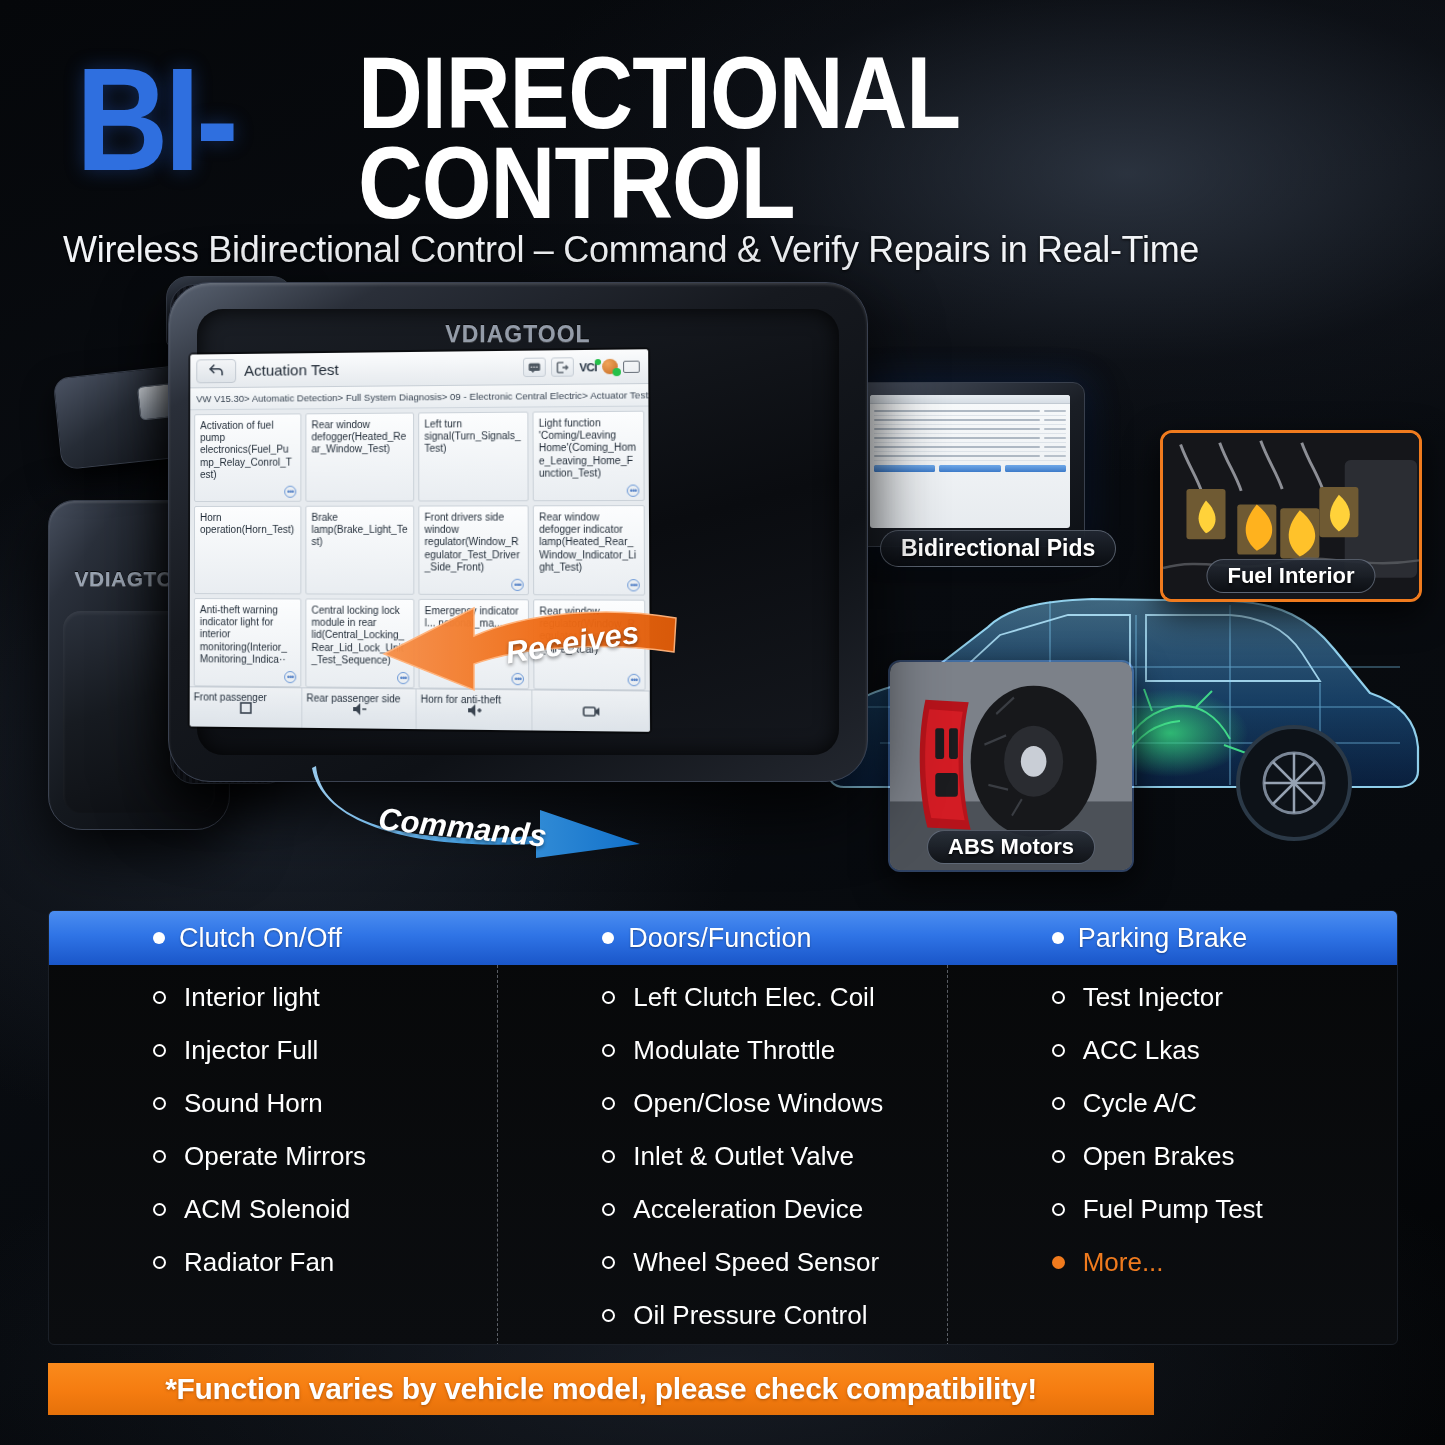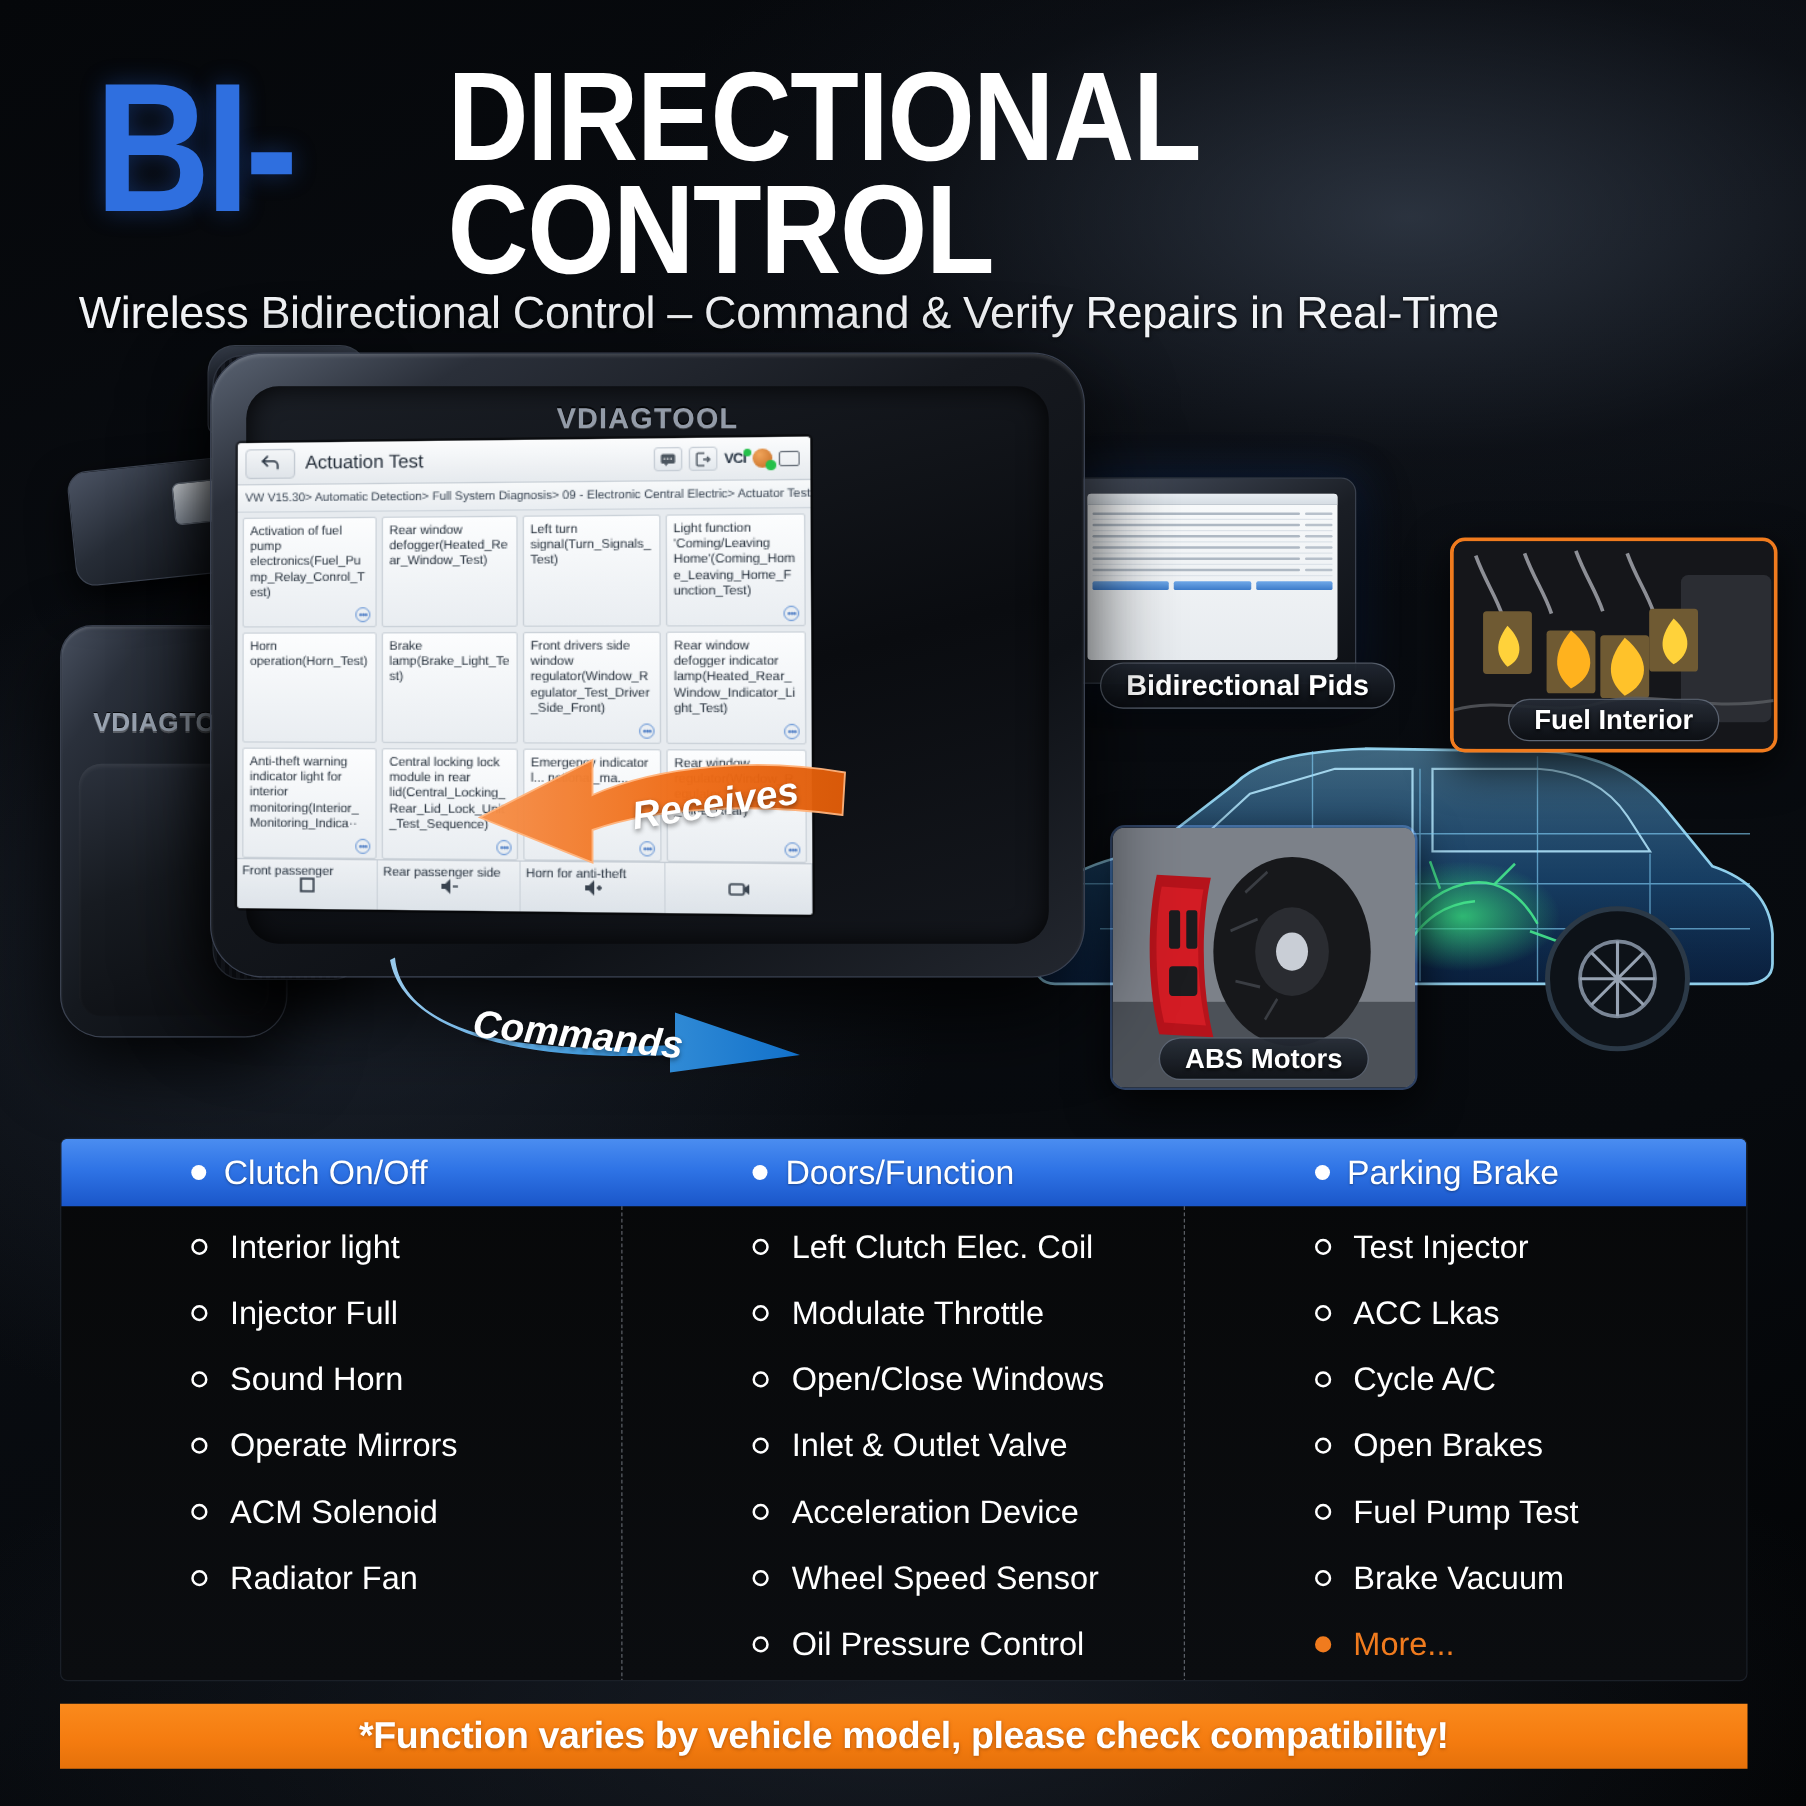--- a/index.html
+++ b/index.html
@@ -320,21 +320,21 @@
   }
   .bullet-o {
     width:13px;height:13px;border-radius:50%;
     border:2px solid #fff; flex:none;
   }
   .li.more { color:#f07b1e; }
   .li.more .bullet-o { border-color:#f07b1e; background:#f07b1e; }
 
   
   .footer {
-    position:absolute; left:48px; top:1363px; width:1350px; height:52px;
+    position:absolute; left:48px; top:1363px; width:1106px; height:52px;
     background: linear-gradient(180deg,#fa8a1c 0%, #f57c10 55%, #e5710a 100%);
     display:flex; align-items:center; justify-content:center;
     color:#fff; font-size:30px; font-weight:600;
     letter-spacing:-0.3px;
     text-shadow: 0 1px 3px rgba(120,55,0,0.55);
   }
 </style>
 </head>
 <body>
 
@@ -722,24 +722,20 @@
             <span>Cycle A/C</span>
           </div>
         <div class="li">
             <span class="bullet-o"></span>
             <span>Open Brakes</span>
           </div>
         <div class="li">
             <span class="bullet-o"></span>
             <span>Fuel Pump Test</span>
           </div>
-        <div class="li">
-            <span class="bullet-o"></span>
-            <span>Brake Vacuum</span>
-          </div>
         <div class="li more">
             <span class="bullet-o"></span>
             <span>More...</span>
           </div>
       </div>
     </div>
   </div>
 
   <div class="footer">
     <span>*Function varies by vehicle model, please check compatibility!</span>

